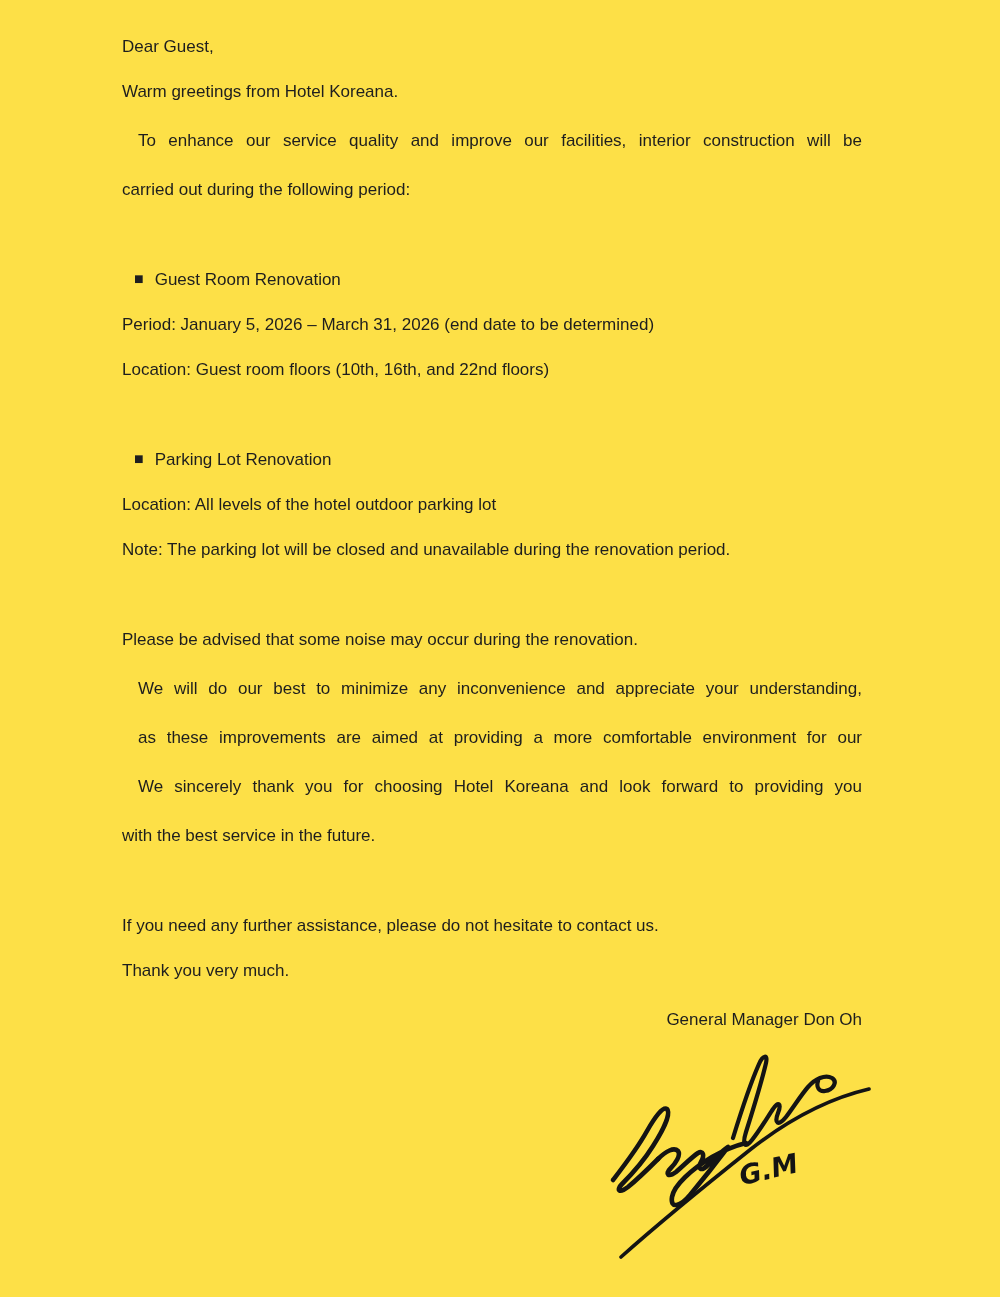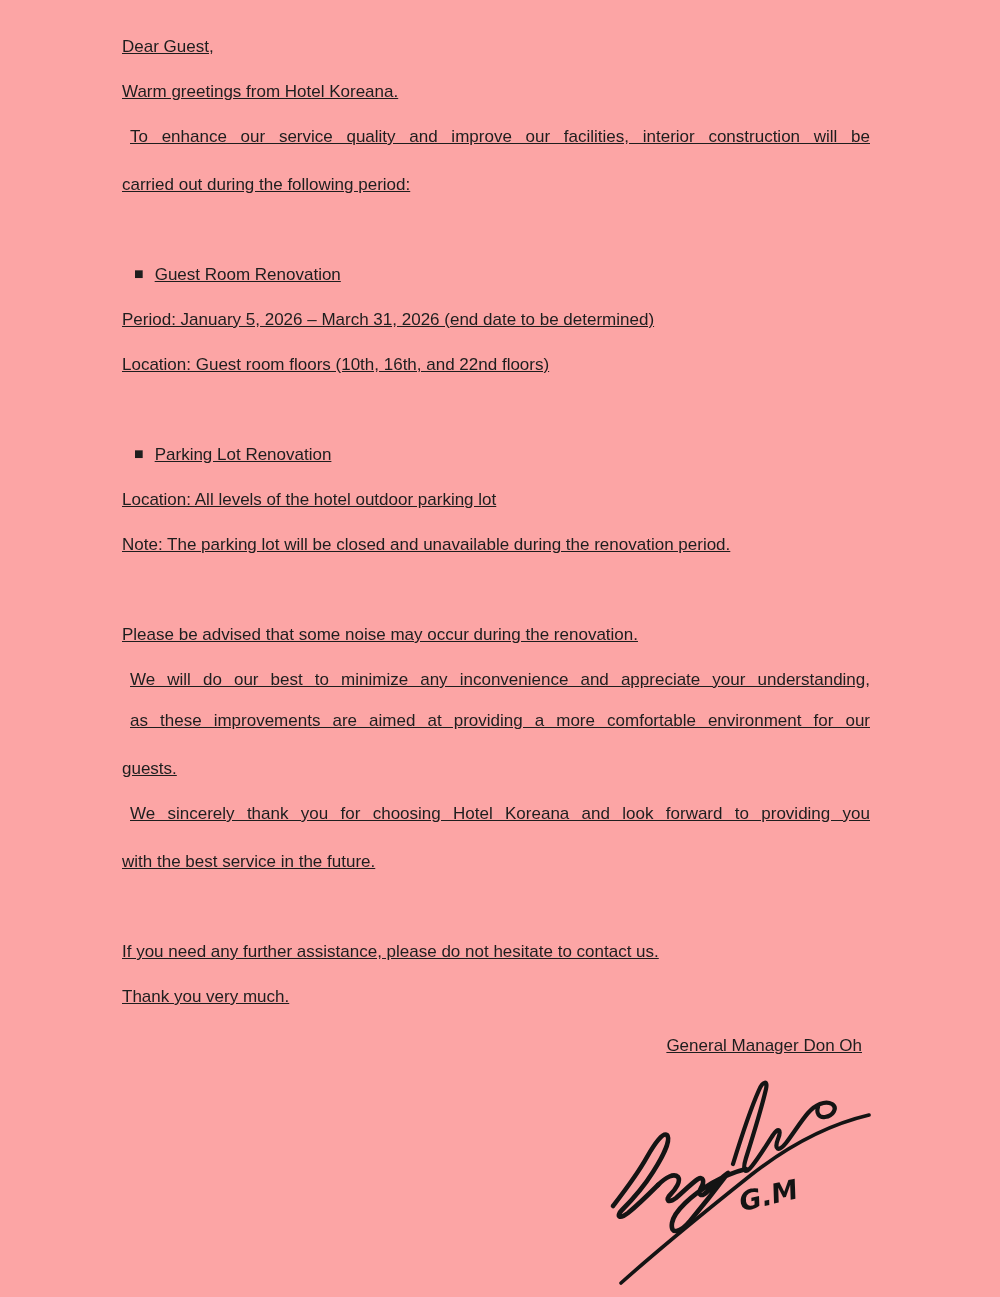--- a/index.html
+++ b/index.html
@@ -2,32 +2,31 @@
 <html><head>
 <meta charset="utf-8">
 <style>
   * { box-sizing: border-box; }
   html, body { margin: 0; padding: 0; background: #ffffff; }
   .page {
     position: relative;
     width: 1000px;
     height: 1297px;
     margin: 0 auto;
-    background: #fca5a5;
+    background: #fde047;
     padding: 30px 122px 0 122px;
     font-family: "Liberation Sans", "DejaVu Sans", sans-serif;
     font-size: 17px;
     line-height: 33px;
     color: #1e1e1e;
     overflow: hidden;
-    text-decoration: underline;
   }
   .para { margin: 0 0 12px 0; text-align: left; }
   
-  .jline { margin: 8px; text-align: justify; text-align-last: justify; }
+  .jline { margin: 16px; text-align: justify; text-align-last: justify; }
   .jlast { margin: 15px 0 12px 0; text-align: left; }
   .blank-line { height: 33px; margin: 0 0 12px 0; }
   .heading { margin: 0 0 12px 12px; }
   .bullet {
     display: inline-block;
     font-size: 16px;
     margin-right: 11px;
     transform: translateY(-1px);
   }
   .signoff { margin: 16px; text-align: right; }
@@ -83,21 +82,20 @@
 
   <p class="para">Note: The parking lot will be closed and unavailable during the renovation period.</p>
 
   <div class="blank-line"></div>
 
   <p class="para">Please be advised that some noise may occur during the renovation.</p>
 
   <div>
     <div class="jline">We will do our best to minimize any inconvenience and appreciate your understanding,</div>
     <div class="jline">as these improvements are aimed at providing a more comfortable environment for our</div>
-    <div class="jlast">guests.</div>
   </div>
 
   <div>
     <div class="jline">We sincerely thank you for choosing Hotel Koreana and look forward to providing you</div>
     <div class="jlast">with the best service in the future.</div>
   </div>
 
   <div class="blank-line"></div>
 
   <p class="para">If you need any further assistance, please do not hesitate to contact us.</p>

